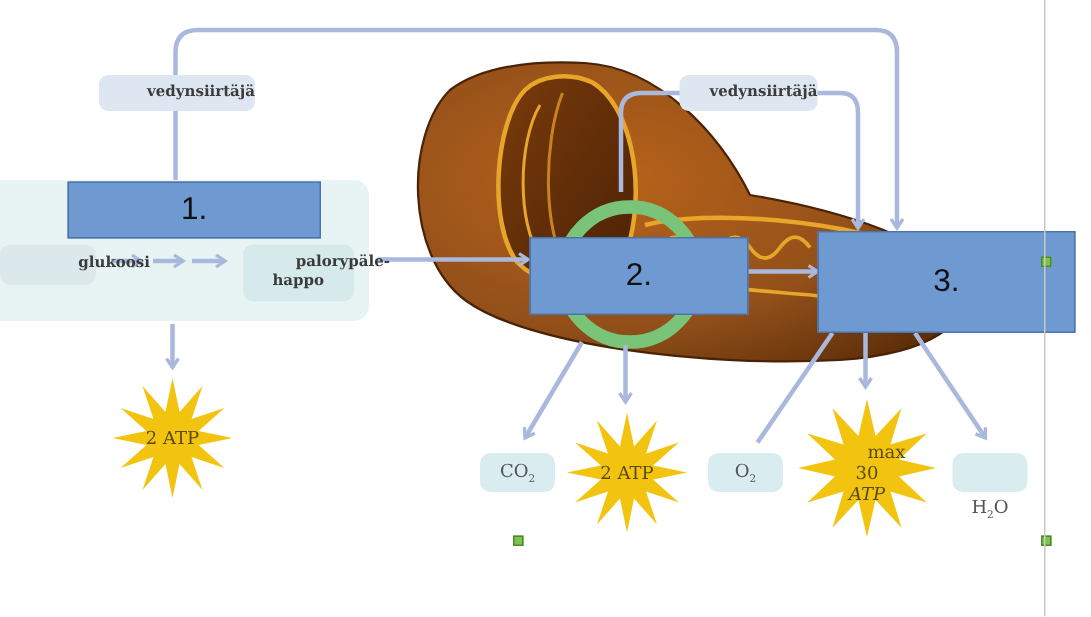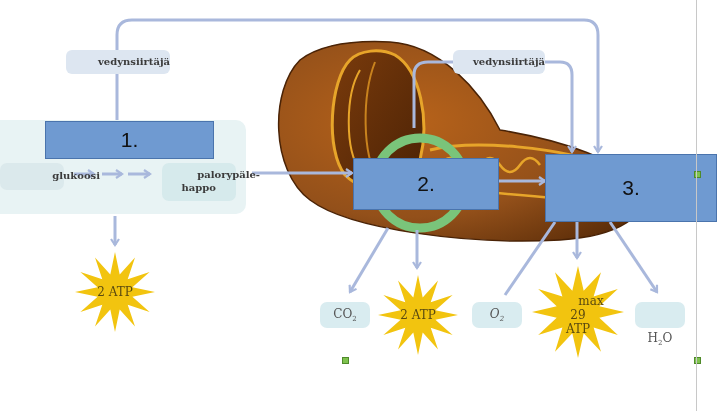--- a/index.html
+++ b/index.html
@@ -82,28 +82,28 @@
   <div class="label" style="left:162px;top:169px;width:98px;">palorypäle-</div>
   <div class="label" style="left:162px;top:182px;width:54px;">happo</div>
 
   <div class="num-box" style="left:45px;top:121px;width:167px;height:36px;">1.</div>
   <div class="num-box" style="left:353px;top:158px;width:144px;height:50px;">2.</div>
   <div class="num-box" style="left:545px;top:154px;width:170px;height:66px;">3.</div>
 
   <div class="star-text" style="left:85px;top:286px;width:60px;">2 ATP</div>
   <div class="star-text" style="left:388px;top:309px;width:60px;">2 ATP</div>
   <div class="star-text" style="left:561px;top:295px;width:60px;">max</div>
-  <div class="star-text" style="left:548px;top:309px;width:60px;">29</div>
-  <div class="star-text" style="left:548px;top:323px;width:60px;">ATP</div>
+  <div class="star-text" style="left:548px;top:309px;width:60px;">30</div>
+  <div class="star-text" style="left:548px;top:323px;width:60px;font-style:italic;">ATP</div>
 
   <div class="cpill" style="left:320px;top:302px;width:50px;height:26px;"></div>
   <div class="formula" style="left:320px;top:307px;width:50px;"><span>CO</span><sub>2</sub></div>
 
   <div class="cpill" style="left:472px;top:302px;width:50px;height:26px;"></div>
-  <div class="formula" style="left:472px;top:307px;width:50px;font-style:italic;"><span>O</span><sub>2</sub></div>
+  <div class="formula" style="left:472px;top:307px;width:50px;"><span>O</span><sub>2</sub></div>
 
   <div class="cpill" style="left:635px;top:302px;width:50px;height:26px;"></div>
   <div class="formula" style="left:635px;top:307px;width:50px;margin-top:24px;"><span>H</span><sub>2</sub><span>O</span></div>
 
   <div class="handle" style="left:694px;top:171px;"></div>
   <div class="handle" style="left:342px;top:357px;"></div>
   <div class="handle" style="left:694px;top:357px;"></div>
   <div class="vline"></div>
 </div>
 

